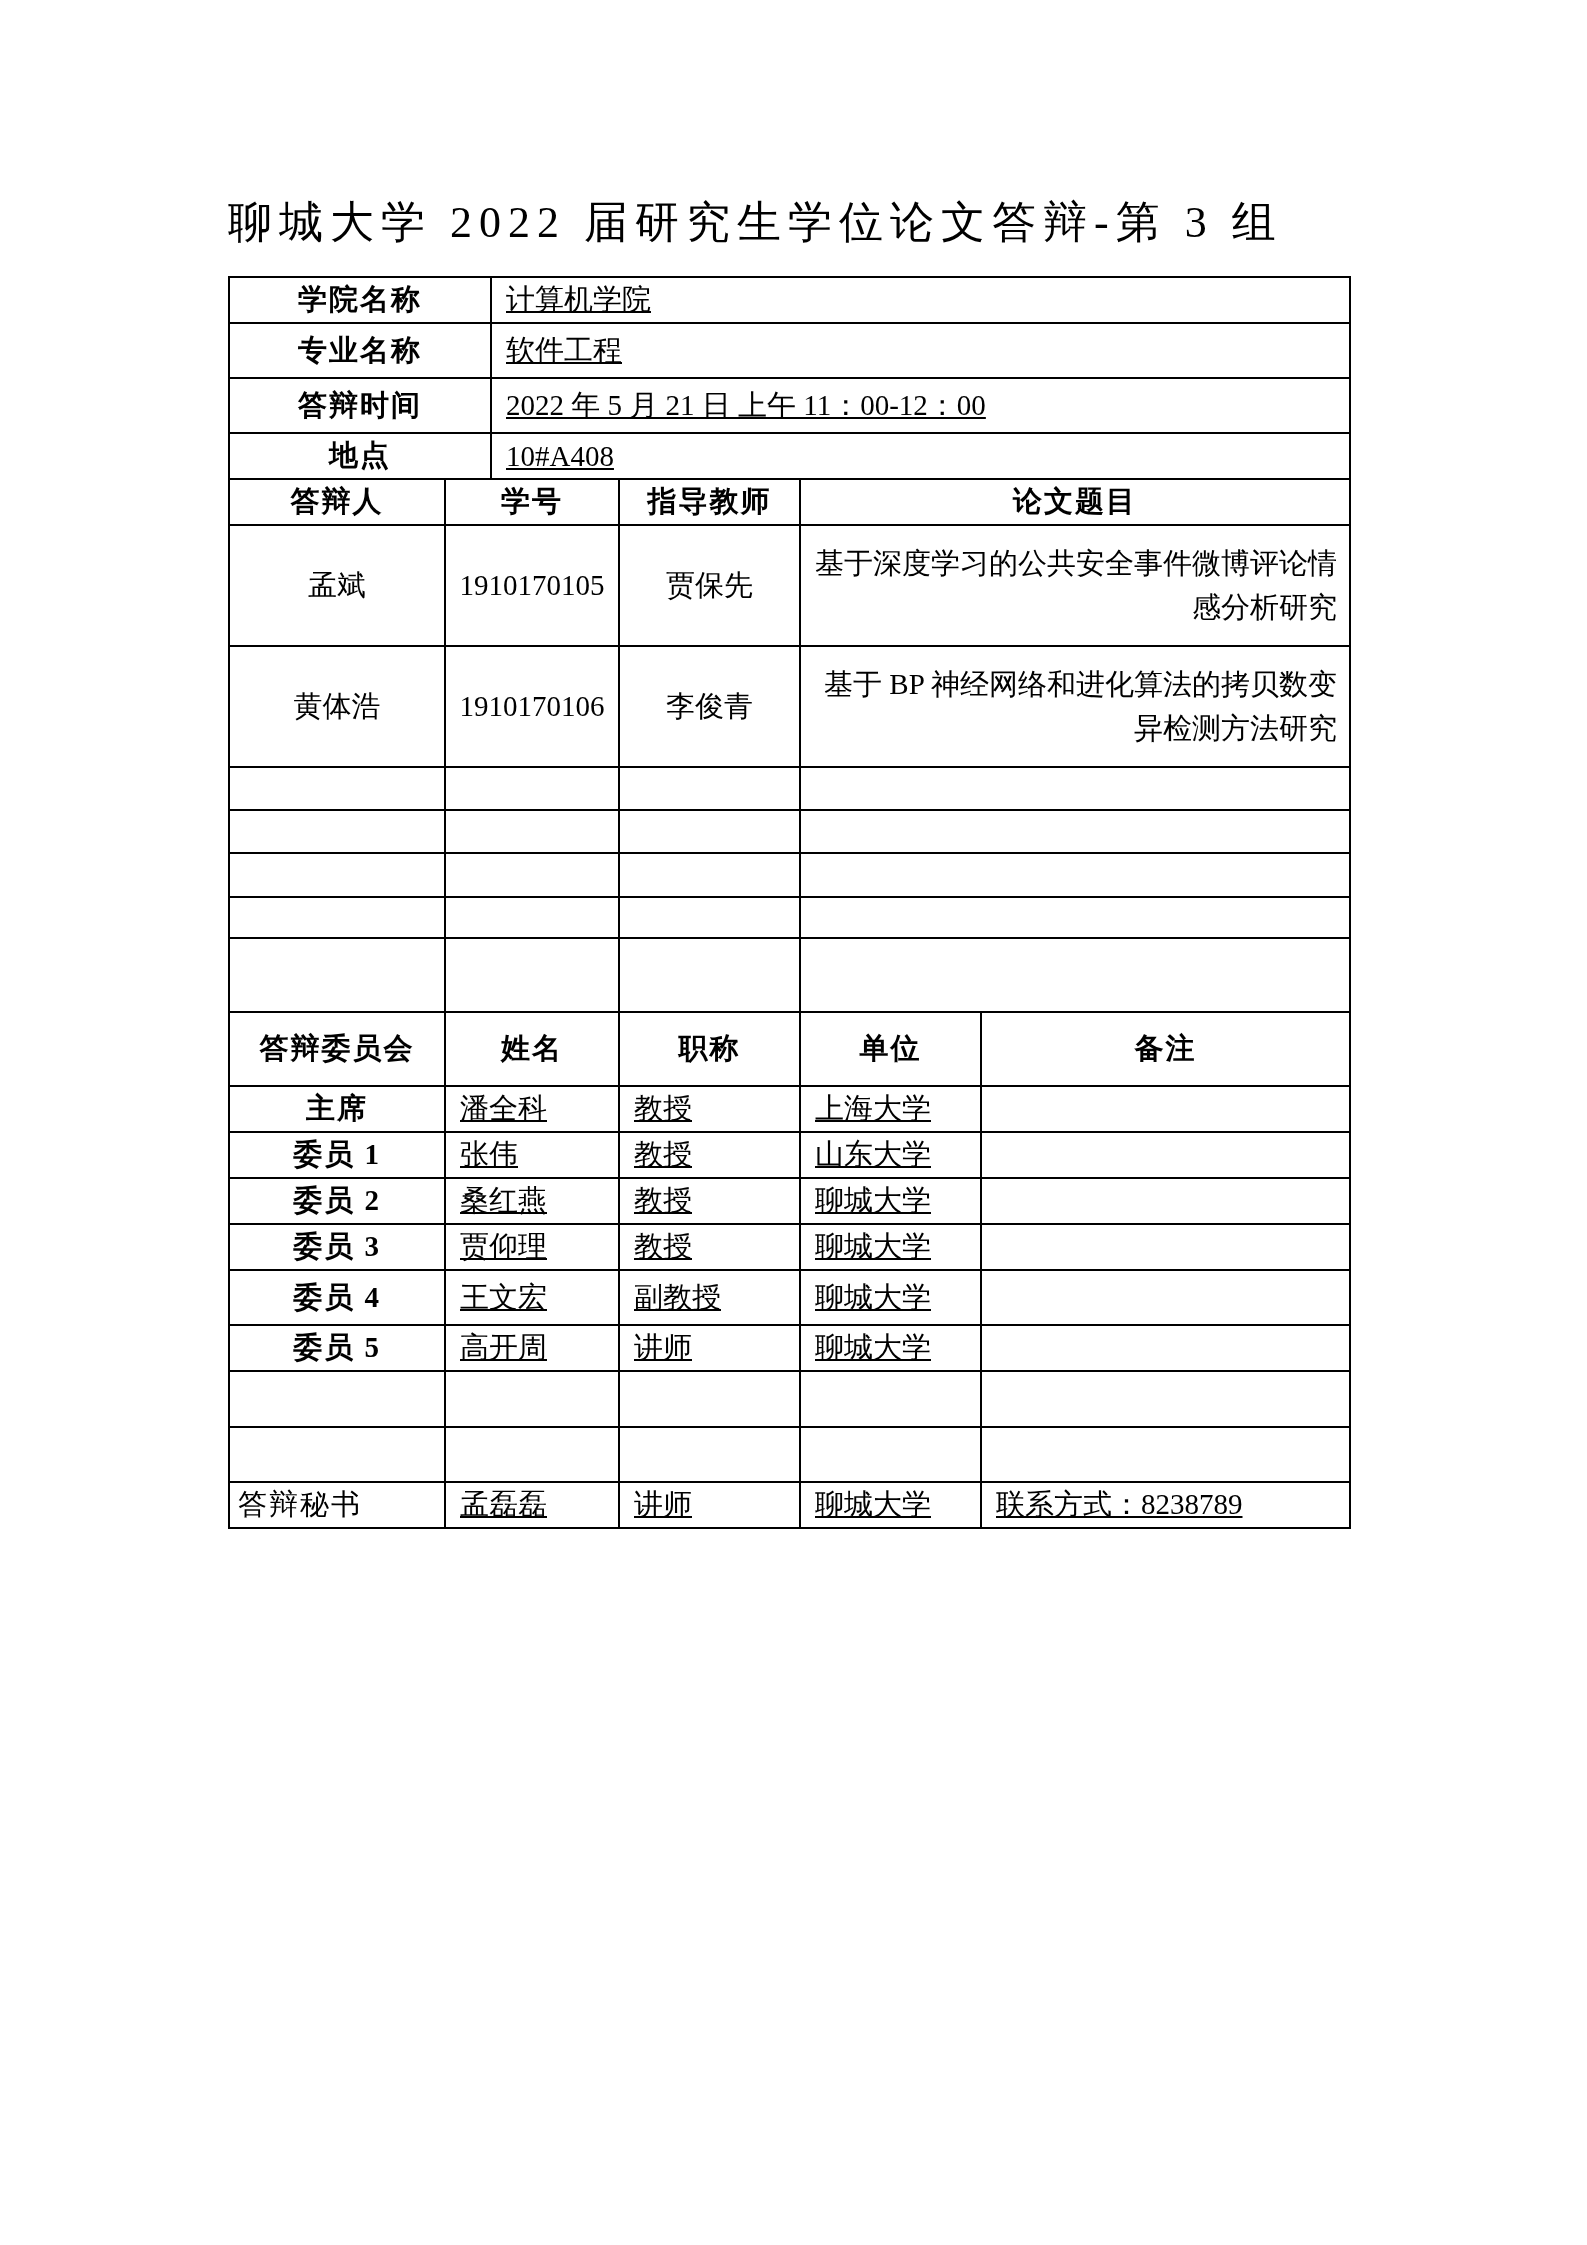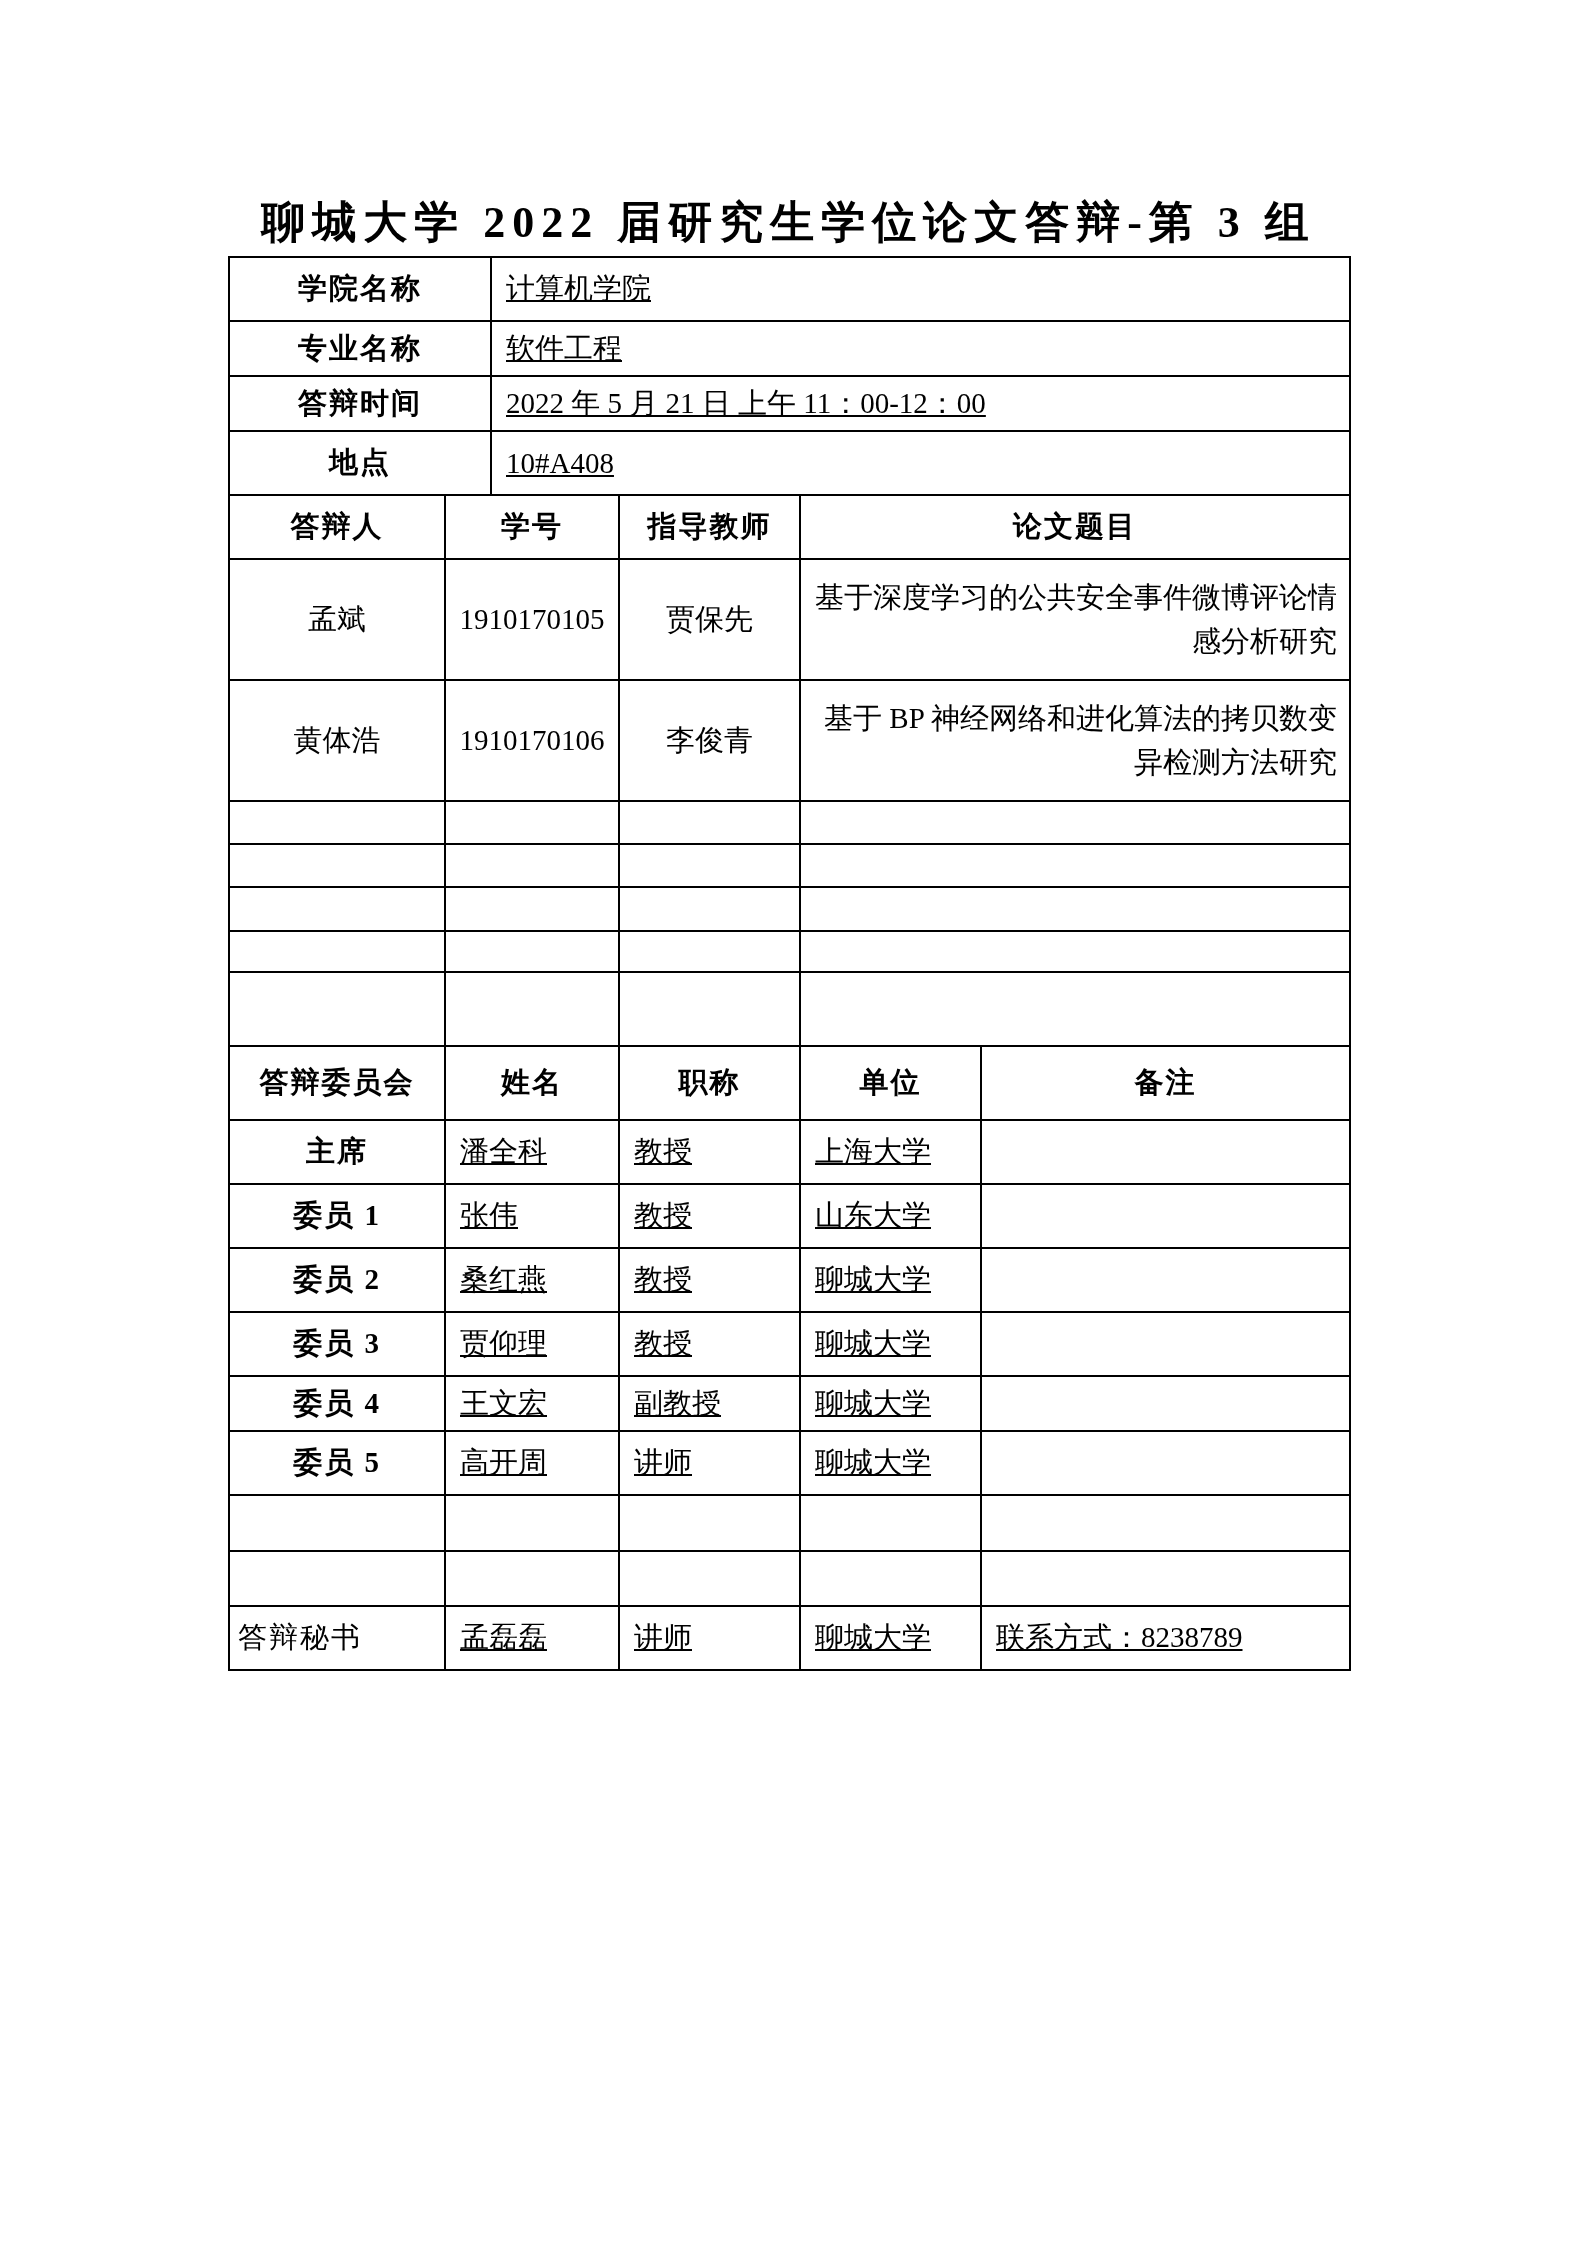--- a/index.html
+++ b/index.html
@@ -10,26 +10,25 @@
     color:#000;
     position:relative;
   }
   .sheet{
     position:absolute;
     left:228px; top:193px;
     width:1121px;
   }
   .doc-title{
     width:100%;
-    text-align:center;
     font-size:44px;
-    font-weight:bold;
+    font-weight:normal;
     letter-spacing:7px;
     white-space:nowrap;
-    margin:0 0 4px 0;
+    margin:0 0 24px 0;
   }
   table{
     border-collapse:collapse;
     table-layout:fixed;
     width:1121px;
   }
   table + table{ margin-top:-2px;border-radius:15px; }
   td,th{
     border:2px solid #000;
     font-size:29px;
@@ -54,21 +53,21 @@
     line-height:1.5;
     padding:16px 12px;
   }
   .left-flush{
     font-weight:normal;
     text-align:left;
     padding-left:8px;
     letter-spacing:2px;
   }
   
-  tr.h54{height:64px;} tr.h55{height:55px;padding-left:25px;} tr.h57{height:74px;}
+  tr.h54{height:46px;} tr.h55{height:55px;padding-left:25px;} tr.h57{height:74px;}
   tr.h85{height:85px;margin-left:37px;} tr.h84{height:84px;}
   tr.h43{height:43px;} tr.h44{height:44px;} tr.h41{height:41px;}
   tr.h56{height:56px;}
 </style>
 </head>
 <body>
 
 <div class="sheet">
 
   <div class="doc-title">聊城大学 2022 届研究生学位论文答辩-第 3 组</div>

